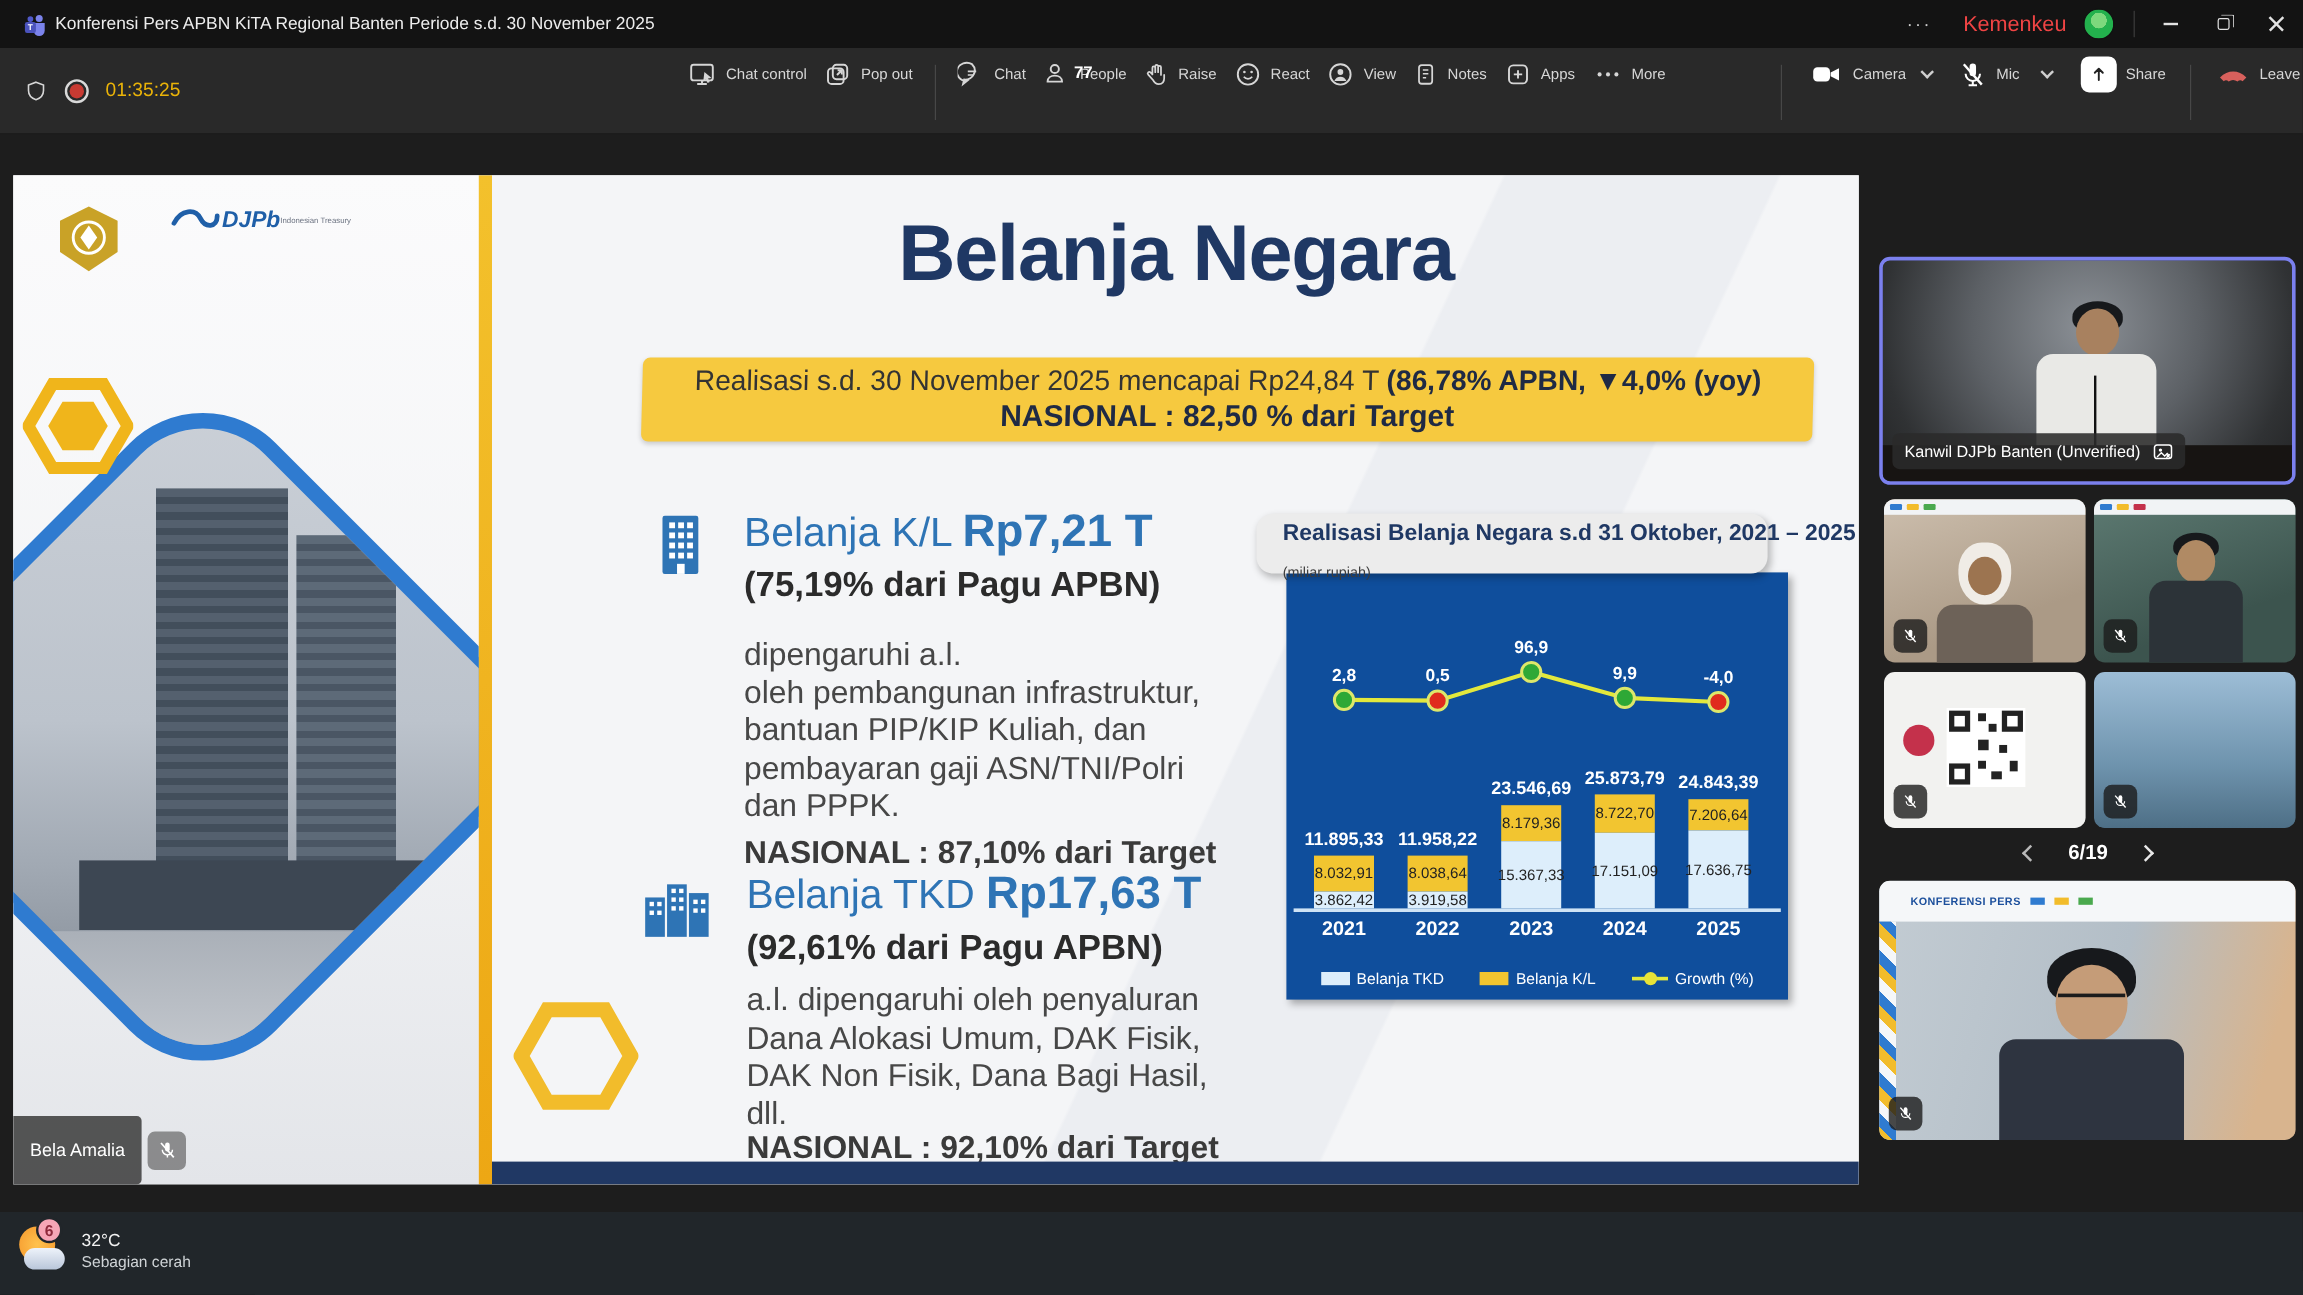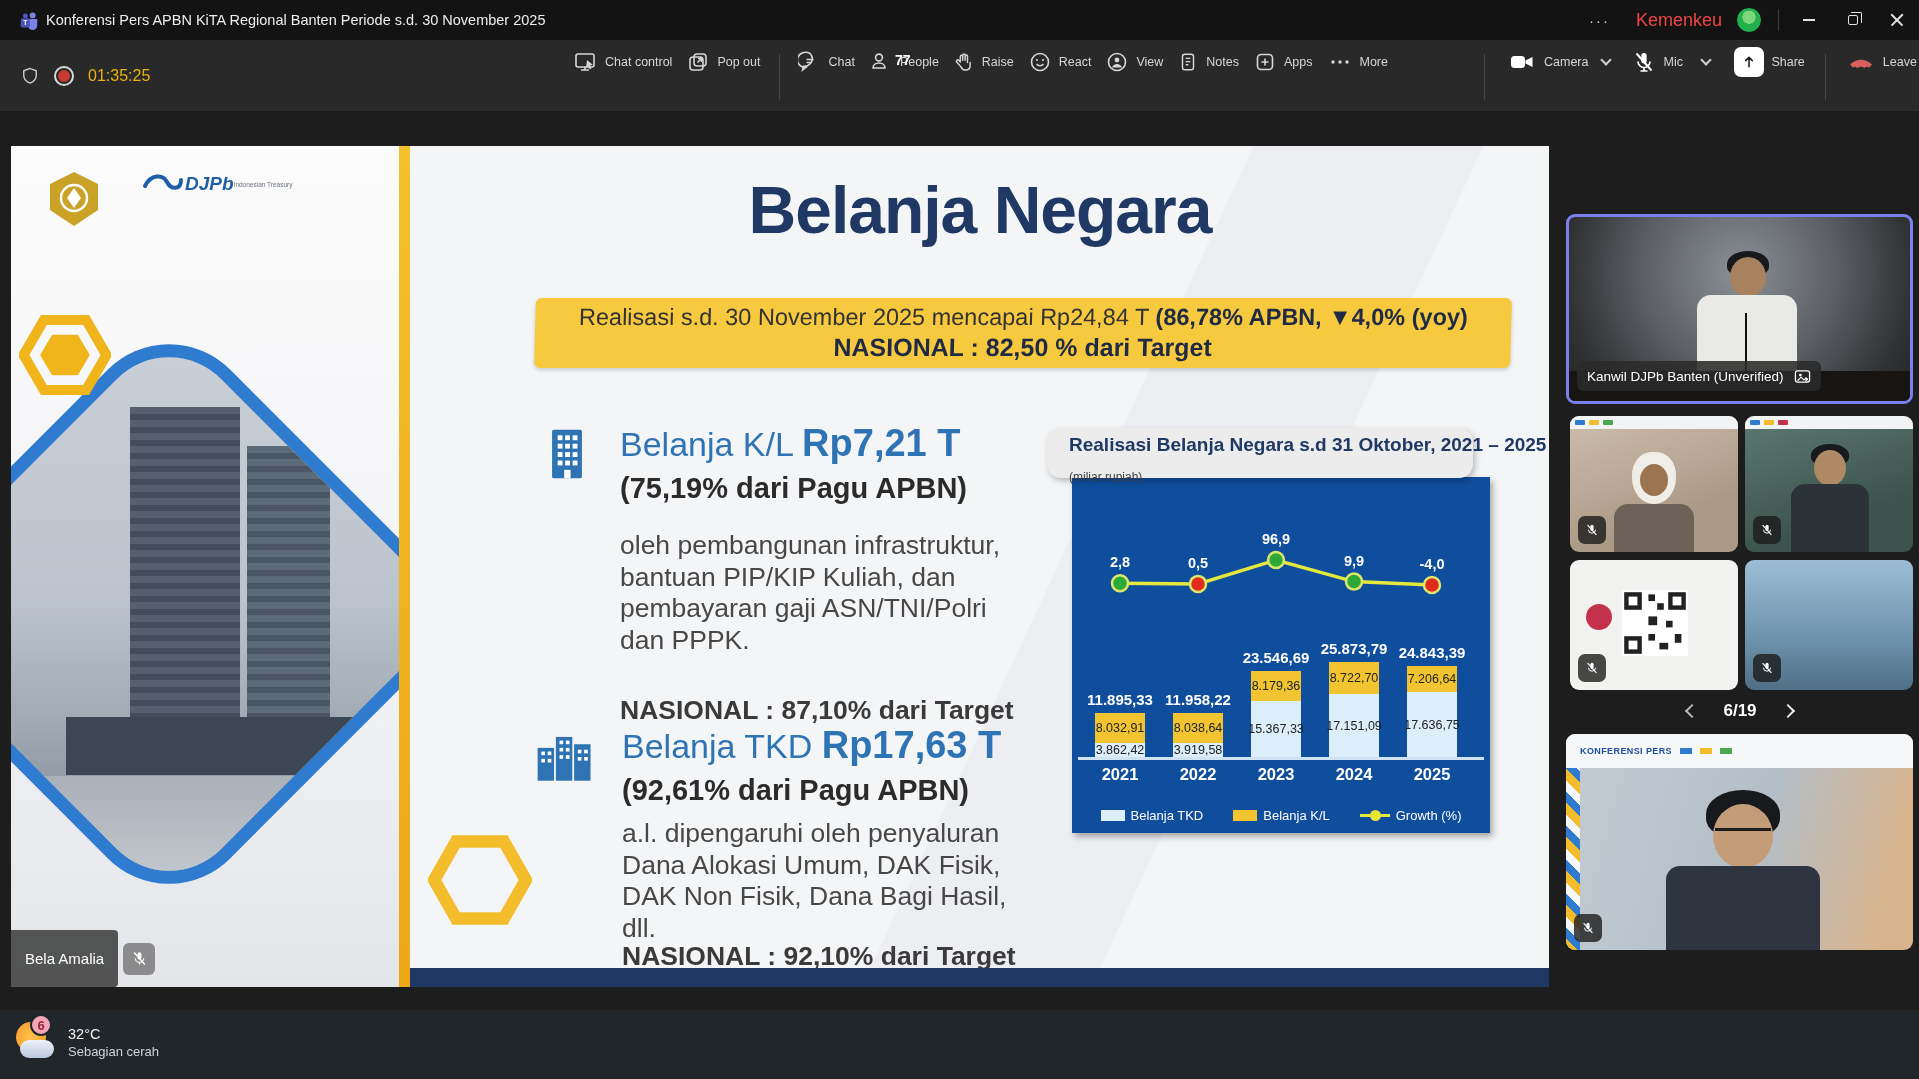--- a/index.html
+++ b/index.html
@@ -123,21 +123,21 @@
     display:flex;align-items:center;justify-content:center}
   .tile-banner{position:absolute;left:0;top:0;right:0;height:13px;background:#f1f3f5;display:flex;align-items:center;gap:4px;padding:0 5px}
   .tile-banner i{display:block;width:10px;height:5px;border-radius:1px}
   .pager{position:absolute;left:1660px;top:694px;width:160px;height:34px;display:flex;align-items:center;justify-content:center;gap:26px}
   .pager-num{color:#fff;font-weight:bold;font-size:17px}
   .pchev{width:10px;height:10px;border-right:2.2px solid #e8e8e8;border-bottom:2.2px solid #e8e8e8}
   .pchev.left{transform:rotate(135deg);border-color:#b9b9b9}
   .pchev.right{transform:rotate(-45deg)}
   .tile-bottom{left:1566px;top:734px;width:347px;height:216px;
     background:linear-gradient(105deg,#c3ccd3 0%,#b3bec7 55%,#d8b48e 90%)}
-  .poster{position:absolute;left:0;top:0;right:0;height:34px;background:#f5f7f9;display:flex;align-items:center;gap:8px;padding:0 14px}
+  .poster{position:absolute;left:0;top:0;right:0;height:34px;background:#f5f7f9;display:flex;align-items:center;gap:8px;padding:0 26px}
   .poster-txt{font-size:9px;font-weight:bold;color:#1c4f9c;letter-spacing:.4px}
   .zig{position:absolute;left:0;top:34px;bottom:0;width:14px;
     background:repeating-linear-gradient(45deg,#f2bc2b 0 8px,#2f7bd0 8px 16px,#f5f7f9 16px 24px)}
 
   
   .taskbar{position:absolute;left:0;top:1010px;width:1919px;height:69px;background:#21262a;display:block}
   .weather{position:absolute;left:14px;top:10px;display:flex;align-items:center;gap:10px}
   .wicon{position:relative;width:44px;height:44px}
   .sun{position:absolute;left:2px;top:2px;width:30px;height:30px;border-radius:50%;background:radial-gradient(circle,#ffc24d,#f5972c)}
   .cloudlet{position:absolute;left:6px;top:20px;width:34px;height:18px;border-radius:10px;background:linear-gradient(180deg,#eef3fa,#b9c6da)}
@@ -393,20 +393,21 @@
               <rect x="15" y="14" width="2.6" height="2.6"></rect>
               <rect x="7" y="18.5" width="2.6" height="2.6"></rect>
               <rect x="11" y="18.5" width="2.6" height="2.6"></rect>
               <rect x="15" y="18.5" width="2.6" height="2.6"></rect>
               <rect x="10.5" y="23.5" width="3.4" height="4.5"></rect>
             </g>
         </svg>
         <div class="sec-head" style="left:210px;top:276px"><span>Belanja K/L </span><b style="font-size:38px">Rp7,21 T</b></div>
         <div class="sec-sub" style="left:210px;top:326px">(75,19% dari Pagu APBN)</div>
         <div class="sec-body" style="left:210px;top:384px">
+          <div>dipengaruhi a.l.</div>
             <div>oleh pembangunan infrastruktur,</div>
           <div>bantuan PIP/KIP Kuliah, dan</div>
             <div>pembayaran gaji ASN/TNI/Polri</div>
           <div>dan PPPK.</div>
         </div>
         <div class="sec-nas" style="left:210px;top:549px">NASIONAL : 87,10% dari Target</div>
 
         <svg class="sec-icon" style="left:124px;top:586px" width="62" height="50" viewBox="0 0 34 26">
           <rect x="2" y="8" width="9" height="18" fill="#2e74b5"></rect>
             <rect x="12" y="2" width="9" height="24" fill="#2e74b5"></rect>

